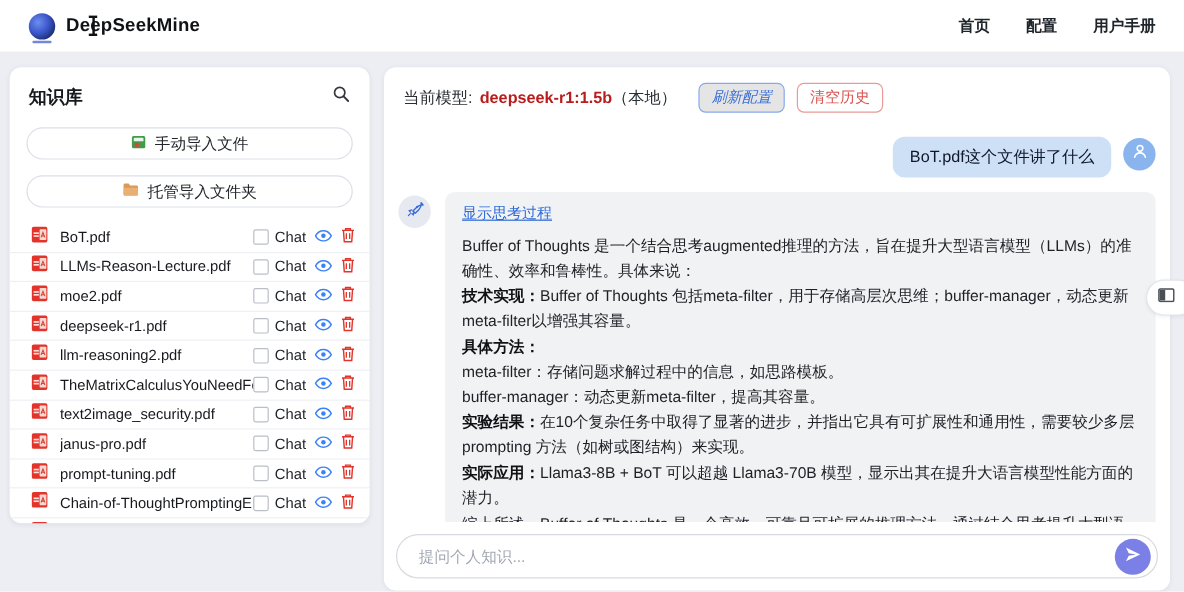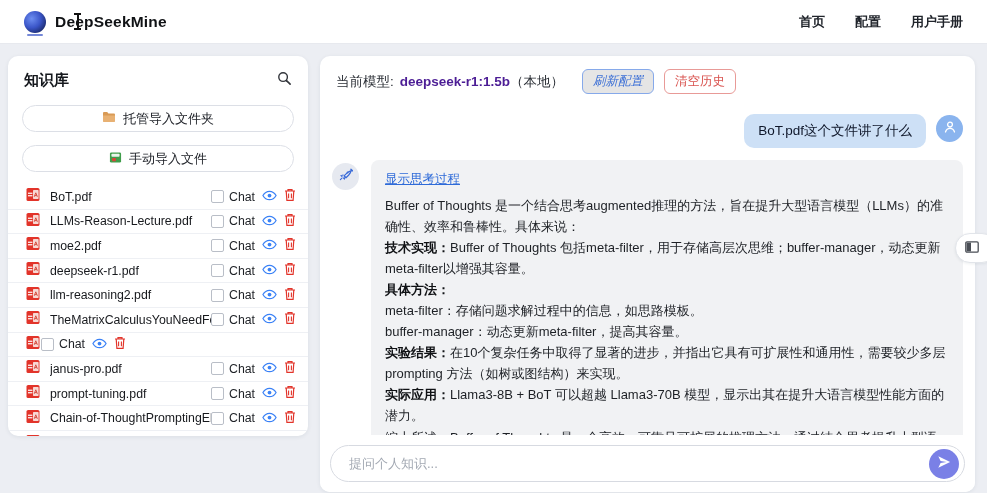--- a/index.html
+++ b/index.html
@@ -61,21 +61,21 @@
   .icon-btn { background:none; border:none; padding:0; cursor:pointer; display:flex; align-items:center; }
   .icon-btn + .icon-btn { margin-left:7px; }
 
   
   .main {
     position:absolute; left:320px; top:56px; width:655px; height:436px;
     background:#fff; border-radius:10px; box-shadow:0 1px 4px rgba(31,45,61,.08);
     overflow:hidden;
   }
   .model-row { display:flex; align-items:center; gap:10px; padding:13px 16px 6px; font-size:13.5px; color:#2a2e35; }
-  .model-name { font-weight:bold; color:#4c1d95; }
+  .model-name { font-weight:bold; color:#b91c1c; }
   .btn-refresh {
     font-family:inherit; font-size:12.5px; color:#3b6fd6; background:#e5e5e5;
     border:1px solid #86a9ea; border-radius:6px; padding:3px 10px; cursor:pointer; margin-left:8px;font-style:italic;
   }
   .btn-clear {
     font-family:inherit; font-size:12.5px; color:#d9534f; background:#fff;
     border:1px solid #e89a97; border-radius:6px; padding:3px 10px; cursor:pointer;
   }
   .chat { padding:6px 12px 0; height:372px; overflow:hidden; }
   .msg-user { display:flex; justify-content:flex-end; align-items:flex-start; gap:10px; margin-top:8px; }
@@ -142,37 +142,37 @@
     <span class="sb-title">知识库</span>
     <span style="cursor:pointer;">
       <svg width="15" height="15" viewBox="0 0 16 16">
           <circle cx="6.5" cy="6.5" r="4.6" fill="none" stroke="#33363c" stroke-width="1.5"></circle>
           <line x1="10.2" y1="10.2" x2="14" y2="14" stroke="#33363c" stroke-width="1.7" stroke-linecap="round"></line>
         </svg>
     </span>
   </div>
   <button class="pill-btn">
     <span>
-      <svg width="14" height="12" viewBox="0 0 14 12">
-          <path d="M1 2.2c0-.7.5-1.2 1.2-1.2h3l1.2 1.6h5.4c.7 0 1.2.5 1.2 1.2v6c0 .7-.5 1.2-1.2 1.2H2.2C1.5 11 1 10.5 1 9.8z" fill="#d99a55"></path>
-          <path d="M1 4.4h12v5.4c0 .7-.5 1.2-1.2 1.2H2.2C1.5 11 1 10.5 1 9.8z" fill="#e8b173"></path>
-        </svg>
-    </span>
-    <span>托管导入文件夹</span>
-  </button>
-  <button class="pill-btn">
-    <span>
       <svg width="13" height="13" viewBox="0 0 14 14">
           <rect x="1" y="1.5" width="12" height="11" rx="1.5" fill="#3f9d4a"></rect>
           <rect x="2.6" y="3" width="8.8" height="3.2" rx="0.8" fill="#e9f5ea"></rect>
           <rect x="3.4" y="7.6" width="4" height="3.4" rx="0.6" fill="#d8453a"></rect>
         </svg>
     </span>
     <span>手动导入文件</span>
   </button>
+  <button class="pill-btn">
+    <span>
+      <svg width="14" height="12" viewBox="0 0 14 12">
+          <path d="M1 2.2c0-.7.5-1.2 1.2-1.2h3l1.2 1.6h5.4c.7 0 1.2.5 1.2 1.2v6c0 .7-.5 1.2-1.2 1.2H2.2C1.5 11 1 10.5 1 9.8z" fill="#d99a55"></path>
+          <path d="M1 4.4h12v5.4c0 .7-.5 1.2-1.2 1.2H2.2C1.5 11 1 10.5 1 9.8z" fill="#e8b173"></path>
+        </svg>
+    </span>
+    <span>托管导入文件夹</span>
+  </button>
   <div class="file-list">
   <div class="file-row">
     <span>
       <svg width="15" height="15" viewBox="0 0 15 15">
             <rect x="0.5" y="1" width="13" height="13" rx="1.6" fill="#e2342a"></rect>
             <rect x="7" y="3" width="5.6" height="9" rx="0.7" fill="#f7d9d4"></rect>
             <path d="M8.2 9.8l1.6-4 1.6 4M8.8 8.6h2" stroke="#d24335" stroke-width="0.9" fill="none"></path>
             <rect x="2" y="5.6" width="4.4" height="1.4" fill="#fff" opacity="0.85"></rect>
             <rect x="2" y="8" width="4.4" height="1.4" fill="#fff" opacity="0.85"></rect>
           </svg>
@@ -356,20 +356,21 @@
   <div class="file-row">
     <span>
       <svg width="15" height="15" viewBox="0 0 15 15">
             <rect x="0.5" y="1" width="13" height="13" rx="1.6" fill="#e2342a"></rect>
             <rect x="7" y="3" width="5.6" height="9" rx="0.7" fill="#f7d9d4"></rect>
             <path d="M8.2 9.8l1.6-4 1.6 4M8.8 8.6h2" stroke="#d24335" stroke-width="0.9" fill="none"></path>
             <rect x="2" y="5.6" width="4.4" height="1.4" fill="#fff" opacity="0.85"></rect>
             <rect x="2" y="8" width="4.4" height="1.4" fill="#fff" opacity="0.85"></rect>
           </svg>
     </span>
+    <span class="file-name">text2image_security.pdf</span>
     <input type="checkbox" class="chk" style="">
     <span class="chat-lbl">Chat</span>
     <button class="icon-btn">
       <span>
         <svg width="15" height="11" viewBox="0 0 16 11">
               <path d="M1 5.5C2.8 2.3 5.3 1 8 1s5.2 1.3 7 4.5C13.2 8.7 10.7 10 8 10S2.8 8.7 1 5.5z" fill="none" stroke="#3b82f6" stroke-width="1.3"></path>
               <circle cx="8" cy="5.5" r="2" fill="#3b82f6"></circle>
             </svg>
       </span>
     </button>

